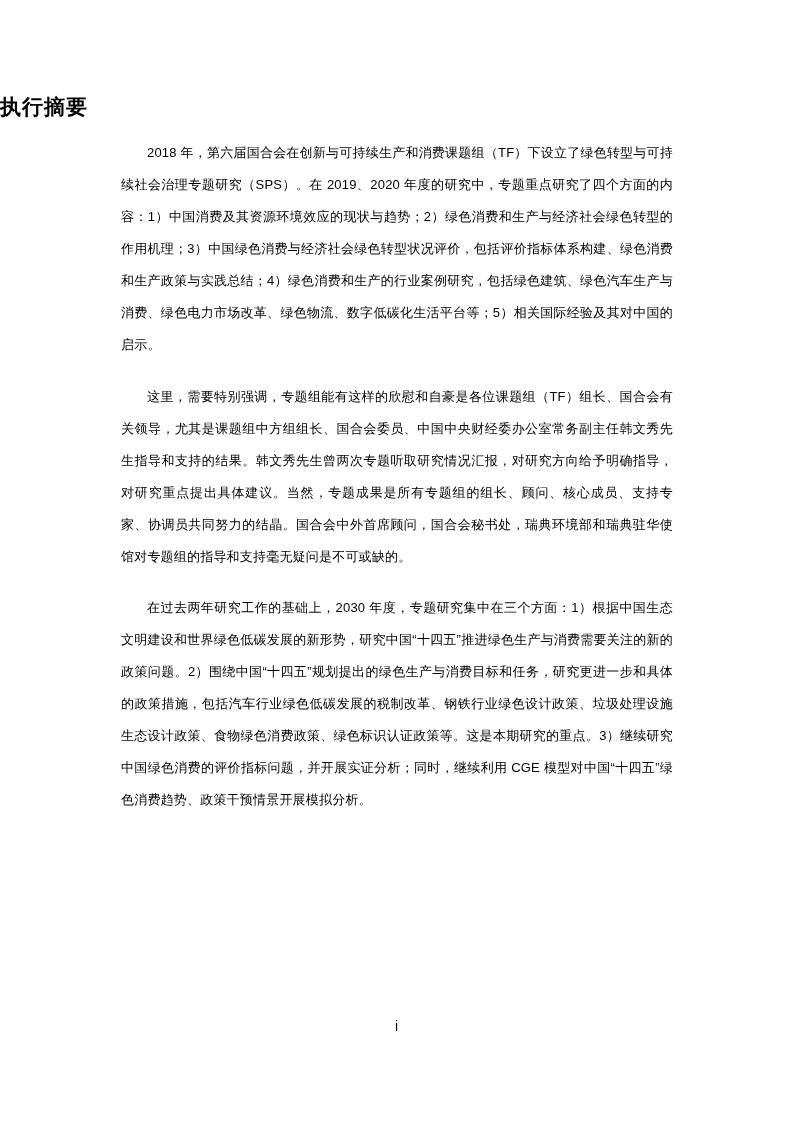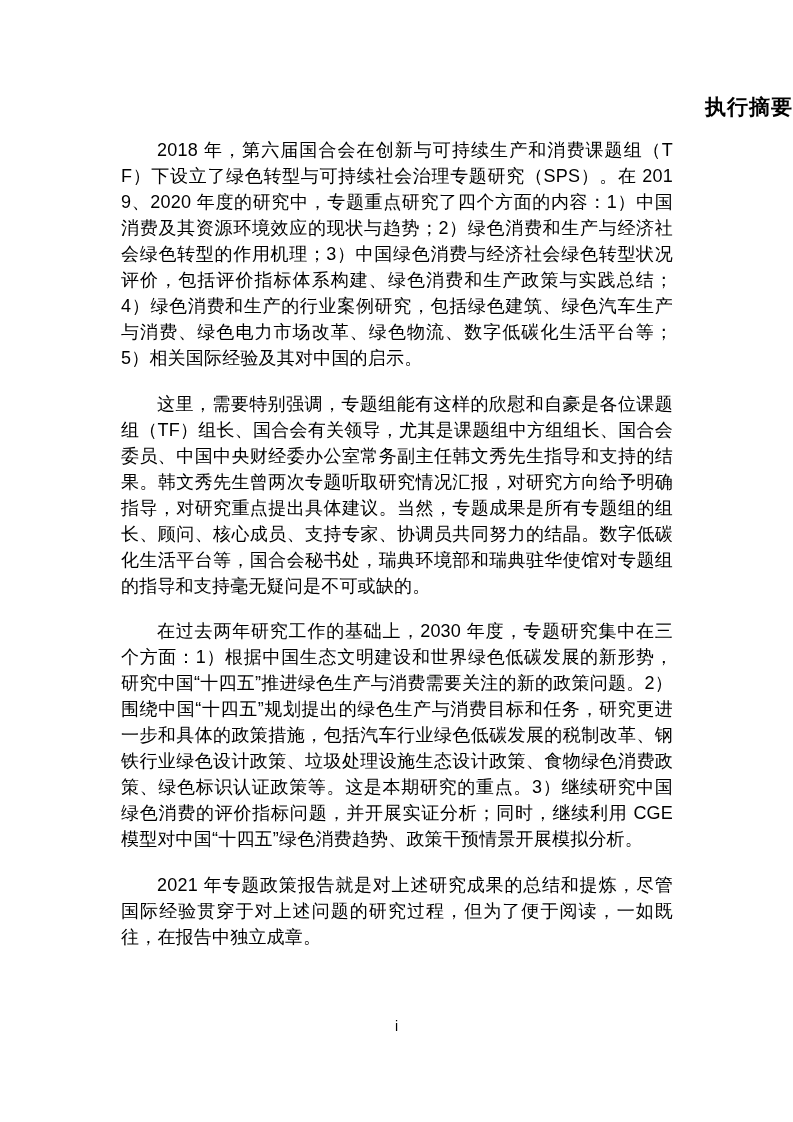--- a/index.html
+++ b/index.html
@@ -20,37 +20,37 @@
     left: 0; top: 0;
     width: 793px;
     height: 1122px;
     background: #ffffff;
   }
   .title {
     position: absolute;
     top: 92px;
     left: 0;
     width: 793px;
-    text-align: right;
+    text-align: left;
     font-size: 21px;
     font-weight: bold;
     line-height: 30px;
     letter-spacing: 1px;
     margin: 0;
   }
   .body {
     position: absolute;
     left: 121px;
     top: 137px;
     width: 552px;
   }
   .para {
     margin: 0 0 19.5px 0;
-    font-size: 18px;
-    line-height: 26px;
+    font-size: 13px;
+    line-height: 32px;
     text-indent: 2em;
     text-align: justify;
     text-justify: inter-character;
     word-break: break-all;
     letter-spacing: 0.2px;
   }
   .page-number {
     position: absolute;
     top: 1016px;
     left: 0;
@@ -61,19 +61,18 @@
   }
 </style>
 </head>
 <body>
 
 <div class="page">
   <h1 class="title">执行摘要</h1>
 
   <div class="body">
     <p class="para">2018 年，第六届国合会在创新与可持续生产和消费课题组（TF）下设立了绿色转型与可持续社会治理专题研究（SPS）。在 2019、2020 年度的研究中，专题重点研究了四个方面的内容：1）中国消费及其资源环境效应的现状与趋势；2）绿色消费和生产与经济社会绿色转型的作用机理；3）中国绿色消费与经济社会绿色转型状况评价，包括评价指标体系构建、绿色消费和生产政策与实践总结；4）绿色消费和生产的行业案例研究，包括绿色建筑、绿色汽车生产与消费、绿色电力市场改革、绿色物流、数字低碳化生活平台等；5）相关国际经验及其对中国的启示。</p>
-    <p class="para">这里，需要特别强调，专题组能有这样的欣慰和自豪是各位课题组（TF）组长、国合会有关领导，尤其是课题组中方组组长、国合会委员、中国中央财经委办公室常务副主任韩文秀先生指导和支持的结果。韩文秀先生曾两次专题听取研究情况汇报，对研究方向给予明确指导，对研究重点提出具体建议。当然，专题成果是所有专题组的组长、顾问、核心成员、支持专家、协调员共同努力的结晶。数字低碳化生活平台等，国合会秘书处，瑞典环境部和瑞典驻华使馆对专题组的指导和支持毫无疑问是不可或缺的。</p>
+    <p class="para">这里，需要特别强调，专题组能有这样的欣慰和自豪是各位课题组（TF）组长、国合会有关领导，尤其是课题组中方组组长、国合会委员、中国中央财经委办公室常务副主任韩文秀先生指导和支持的结果。韩文秀先生曾两次专题听取研究情况汇报，对研究方向给予明确指导，对研究重点提出具体建议。当然，专题成果是所有专题组的组长、顾问、核心成员、支持专家、协调员共同努力的结晶。国合会中外首席顾问，国合会秘书处，瑞典环境部和瑞典驻华使馆对专题组的指导和支持毫无疑问是不可或缺的。</p>
     <p class="para">在过去两年研究工作的基础上，2030 年度，专题研究集中在三个方面：1）根据中国生态文明建设和世界绿色低碳发展的新形势，研究中国“十四五”推进绿色生产与消费需要关注的新的政策问题。2）围绕中国“十四五”规划提出的绿色生产与消费目标和任务，研究更进一步和具体的政策措施，包括汽车行业绿色低碳发展的税制改革、钢铁行业绿色设计政策、垃圾处理设施生态设计政策、食物绿色消费政策、绿色标识认证政策等。这是本期研究的重点。3）继续研究中国绿色消费的评价指标问题，并开展实证分析；同时，继续利用 CGE 模型对中国“十四五”绿色消费趋势、政策干预情景开展模拟分析。</p>
-    <p class="para">2021 年专题政策报告就是对上述研究成果的总结和提炼，尽管国际经验贯穿于对上述问题的研究过程，但为了便于阅读，一如既往，在报告中独立成章。</p>
   </div>
 
   <div class="page-number">i</div>
 </div>
 
 </body></html>

